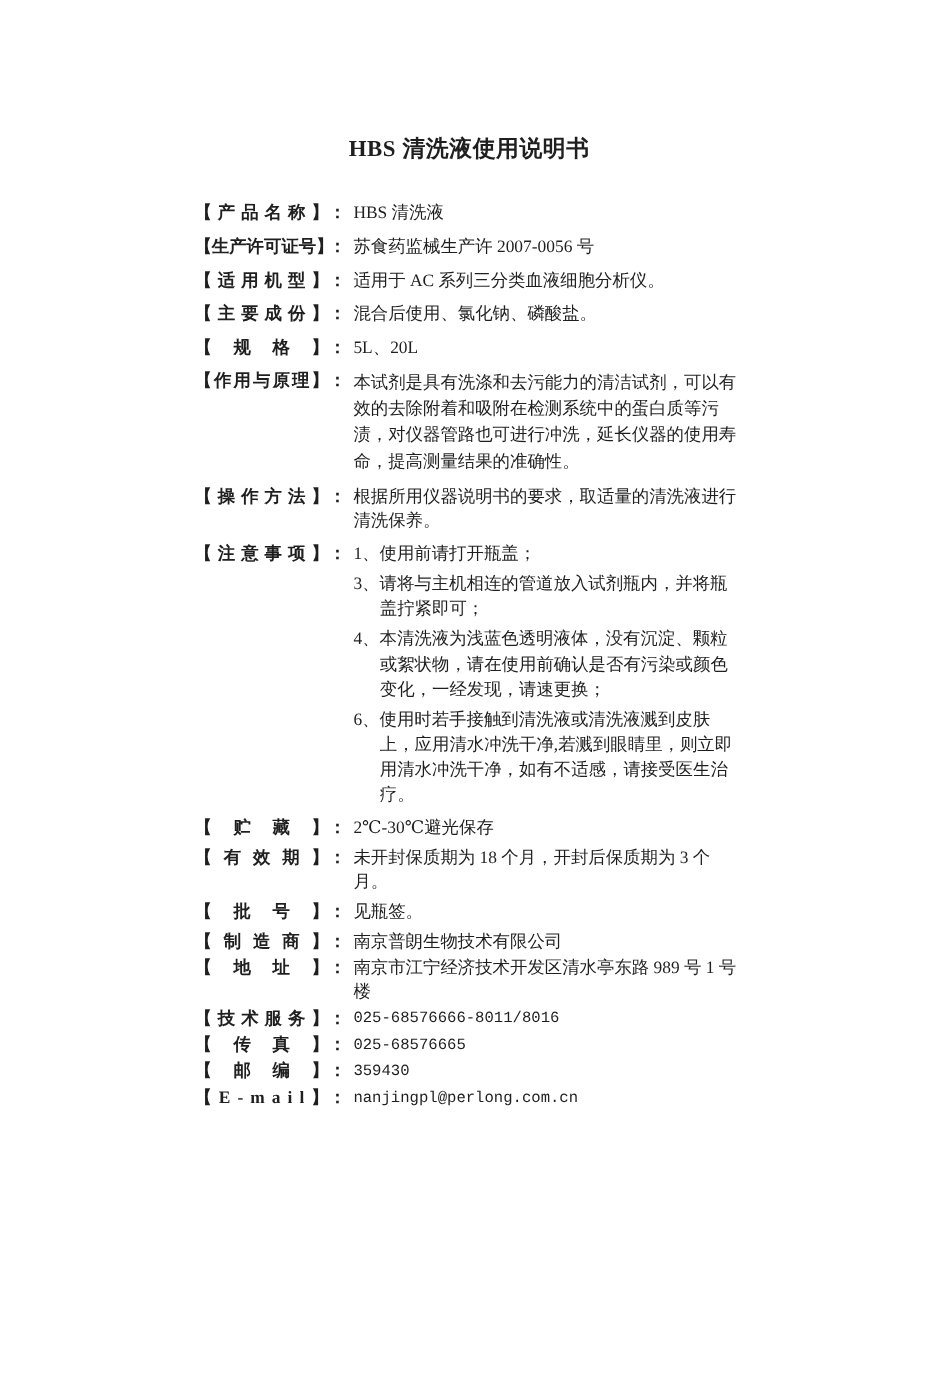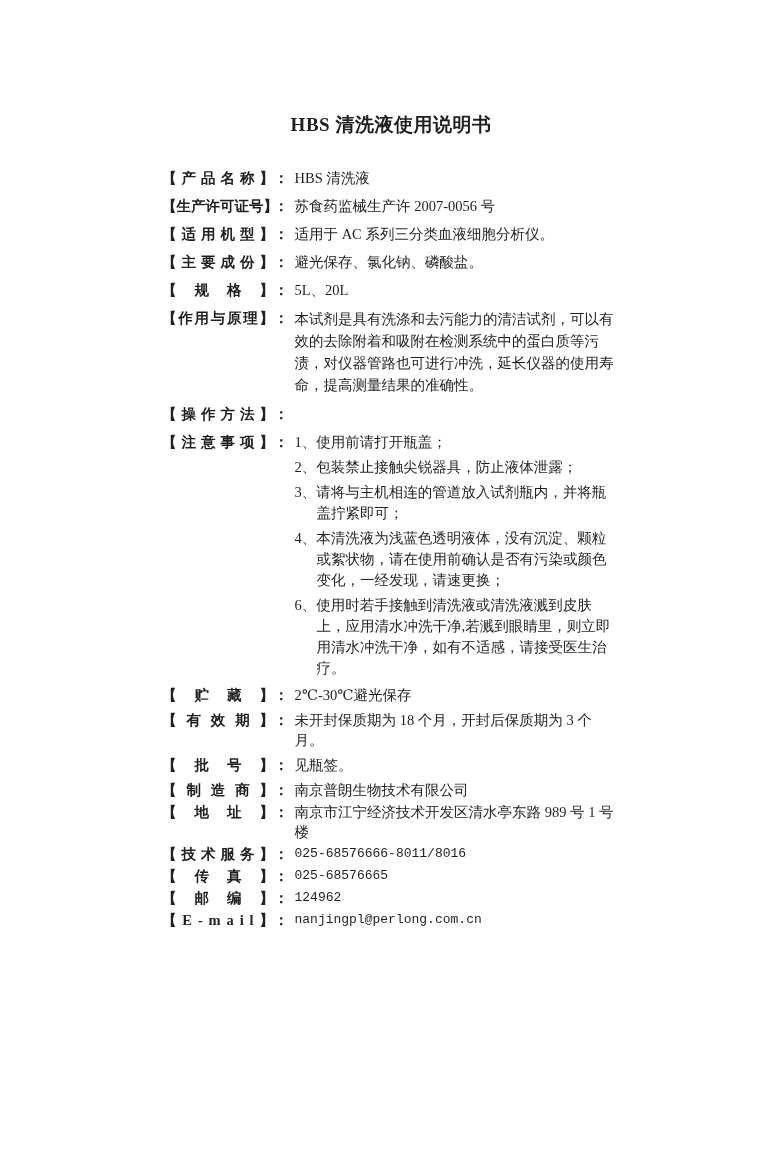--- a/index.html
+++ b/index.html
@@ -112,21 +112,21 @@
   <div class="row">
     <span class="label">
         <span>【</span>
         <span>主</span>
         <span>要</span>
         <span>成</span>
         <span>份</span>
         <span>】</span>
       </span>
       <span class="colon">：</span>
-    <span class="content">避光保存、氯化钠、磷酸盐。</span>
+    <span class="content">混合后使用、氯化钠、磷酸盐。</span>
   </div>
 
   <div class="row">
     <span class="label">
         <span>【</span>
         <span>规</span>
         <span>格</span>
         <span>】</span>
       </span>
       <span class="colon">：</span>
@@ -150,35 +150,35 @@
   <div class="row">
     <span class="label">
         <span>【</span>
         <span>操</span>
         <span>作</span>
         <span>方</span>
         <span>法</span>
         <span>】</span>
       </span>
       <span class="colon">：</span>
+    <span class="content">根据所用仪器说明书的要求，取适量的清洗液进行清洗保养。</span>
   </div>
 
   <div class="row row--notes">
     <span class="label">
         <span>【</span>
         <span>注</span>
         <span>意</span>
         <span>事</span>
         <span>项</span>
         <span>】</span>
       </span>
       <span class="colon">：</span>
     <div class="notes-list">
       <div class="notes-item">1、使用前请打开瓶盖；</div>
-      <div class="notes-item">2、包装禁止接触尖锐器具，防止液体泄露；</div>
       <div class="notes-item">3、请将与主机相连的管道放入试剂瓶内，并将瓶盖拧紧即可；</div>
       <div class="notes-item">4、本清洗液为浅蓝色透明液体，没有沉淀、颗粒或絮状物，请在使用前确认是否有污染或颜色变化，一经发现，请速更换；</div>
       <div class="notes-item">6、使用时若手接触到清洗液或清洗液溅到皮肤上，应用清水冲洗干净,若溅到眼睛里，则立即用清水冲洗干净，如有不适感，请接受医生治疗。</div>
     </div>
   </div>
 
   <div class="row row--gap">
     <span class="label">
         <span>【</span>
         <span>贮</span>
@@ -260,21 +260,21 @@
   </div>
 
   <div class="row row--tight mono">
     <span class="label">
         <span>【</span>
         <span>邮</span>
         <span>编</span>
         <span>】</span>
       </span>
       <span class="colon">：</span>
-    <span class="content">124962</span>
+    <span class="content">359430</span>
   </div>
 
   <div class="row row--tight mono">
     <span class="label">
         <span>【</span>
         <span>E</span>
         <span>-</span>
         <span>m</span>
         <span>a</span>
         <span>i</span>

